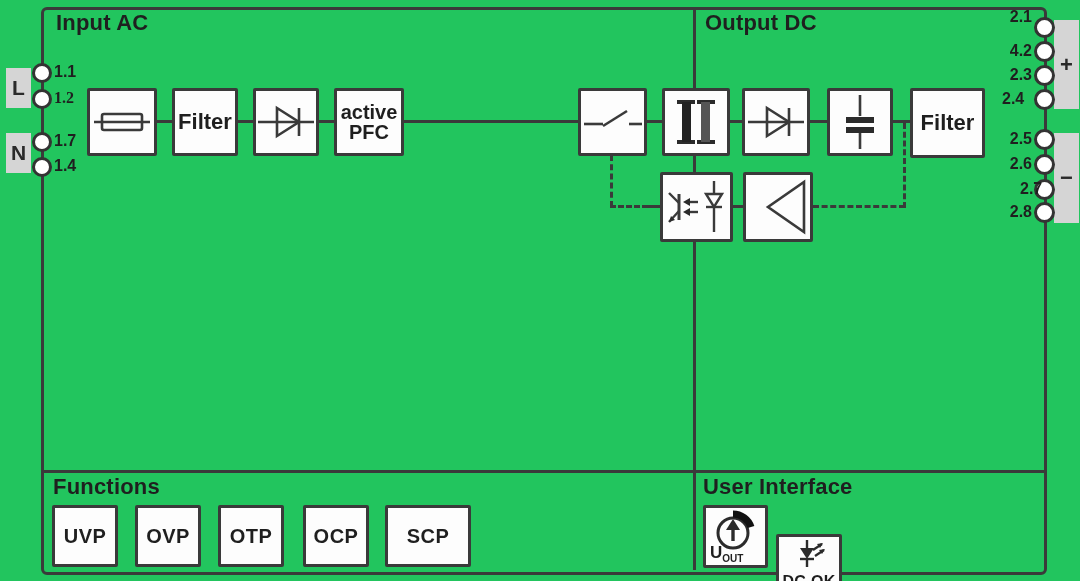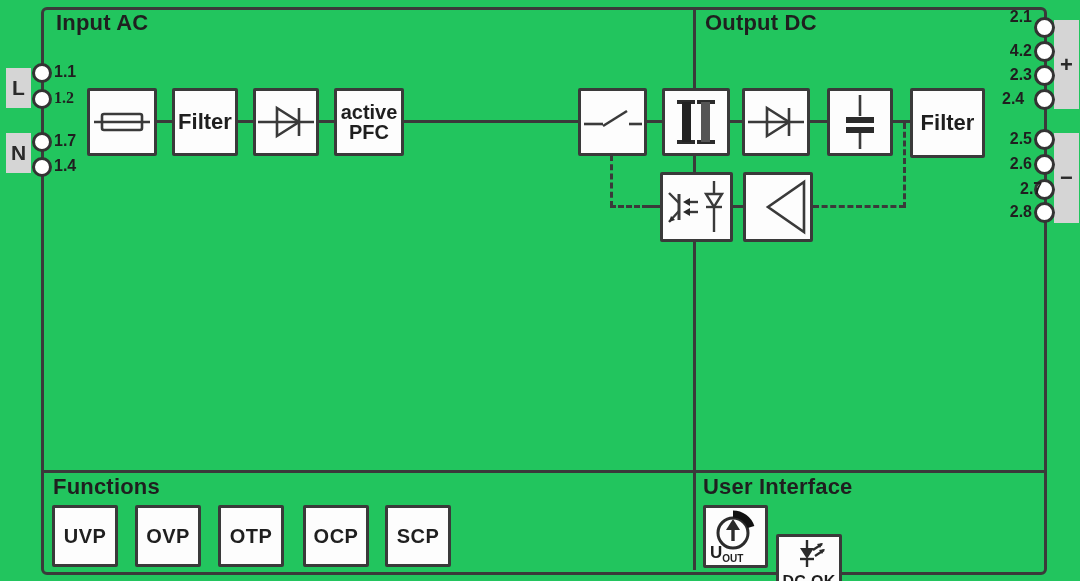--- a/index.html
+++ b/index.html
@@ -183,21 +183,21 @@
   </div>
   <div class="box" style="left:135px;top:505px;width:66px;height:62px;">
     <span class="fn-label">OVP</span>
   </div>
   <div class="box" style="left:218px;top:505px;width:66px;height:62px;">
     <span class="fn-label">OTP</span>
   </div>
   <div class="box" style="left:303px;top:505px;width:66px;height:62px;">
     <span class="fn-label">OCP</span>
   </div>
-  <div class="box" style="left:385px;top:505px;width:66px;height:62px;">
+  <div class="box" style="left:385px;top:505px;width:86px;height:62px;">
     <span class="fn-label">SCP</span>
   </div>
 
   <div class="box" style="left:703px;top:505px;width:65px;height:63px;">
     <svg width="59" height="57" viewBox="0 0 59 57" style="position:absolute;left:0;top:0;">
       <circle cx="27" cy="25" r="15" fill="none" stroke="#2b2b2b" stroke-width="3"></circle>
       <line x1="27" y1="33" x2="27" y2="19" stroke="#2b2b2b" stroke-width="3.4"></line>
       <polygon points="20,22 34,22 27,11" fill="#2b2b2b"></polygon>
       <path d="M 27 6 A 19 19 0 0 1 45 19" fill="none" stroke="#111111" stroke-width="7"></path>
     </svg>

